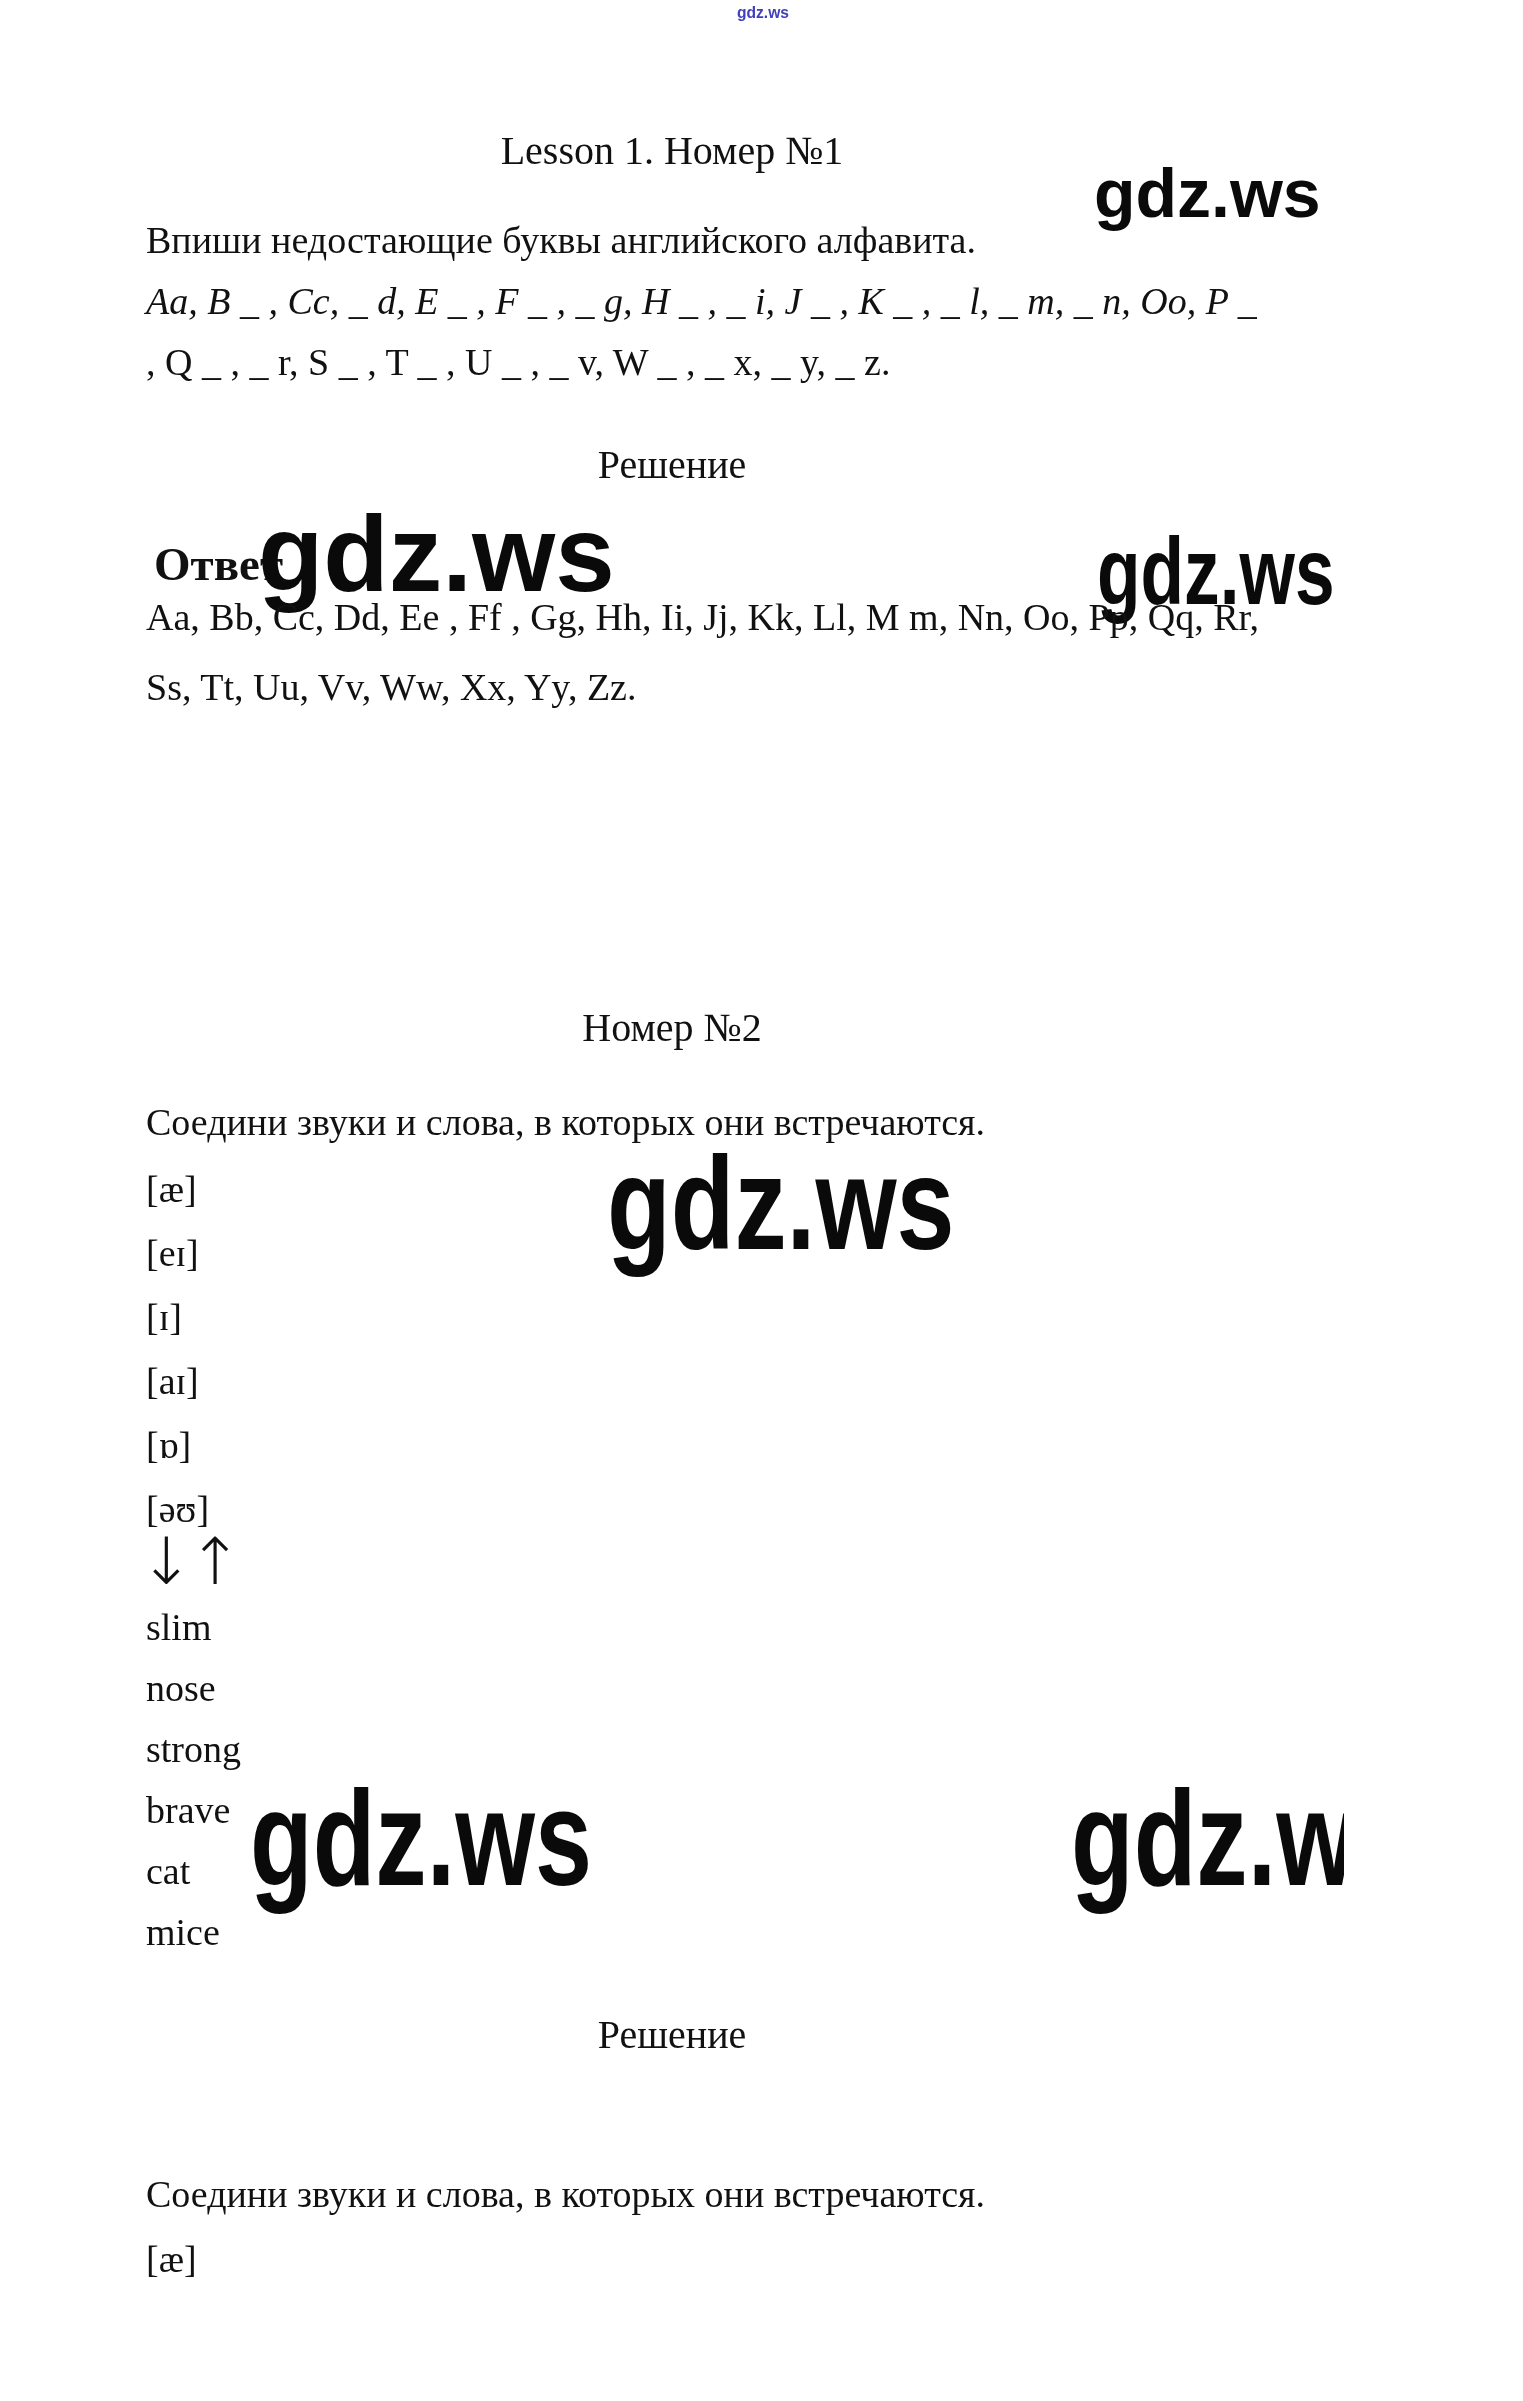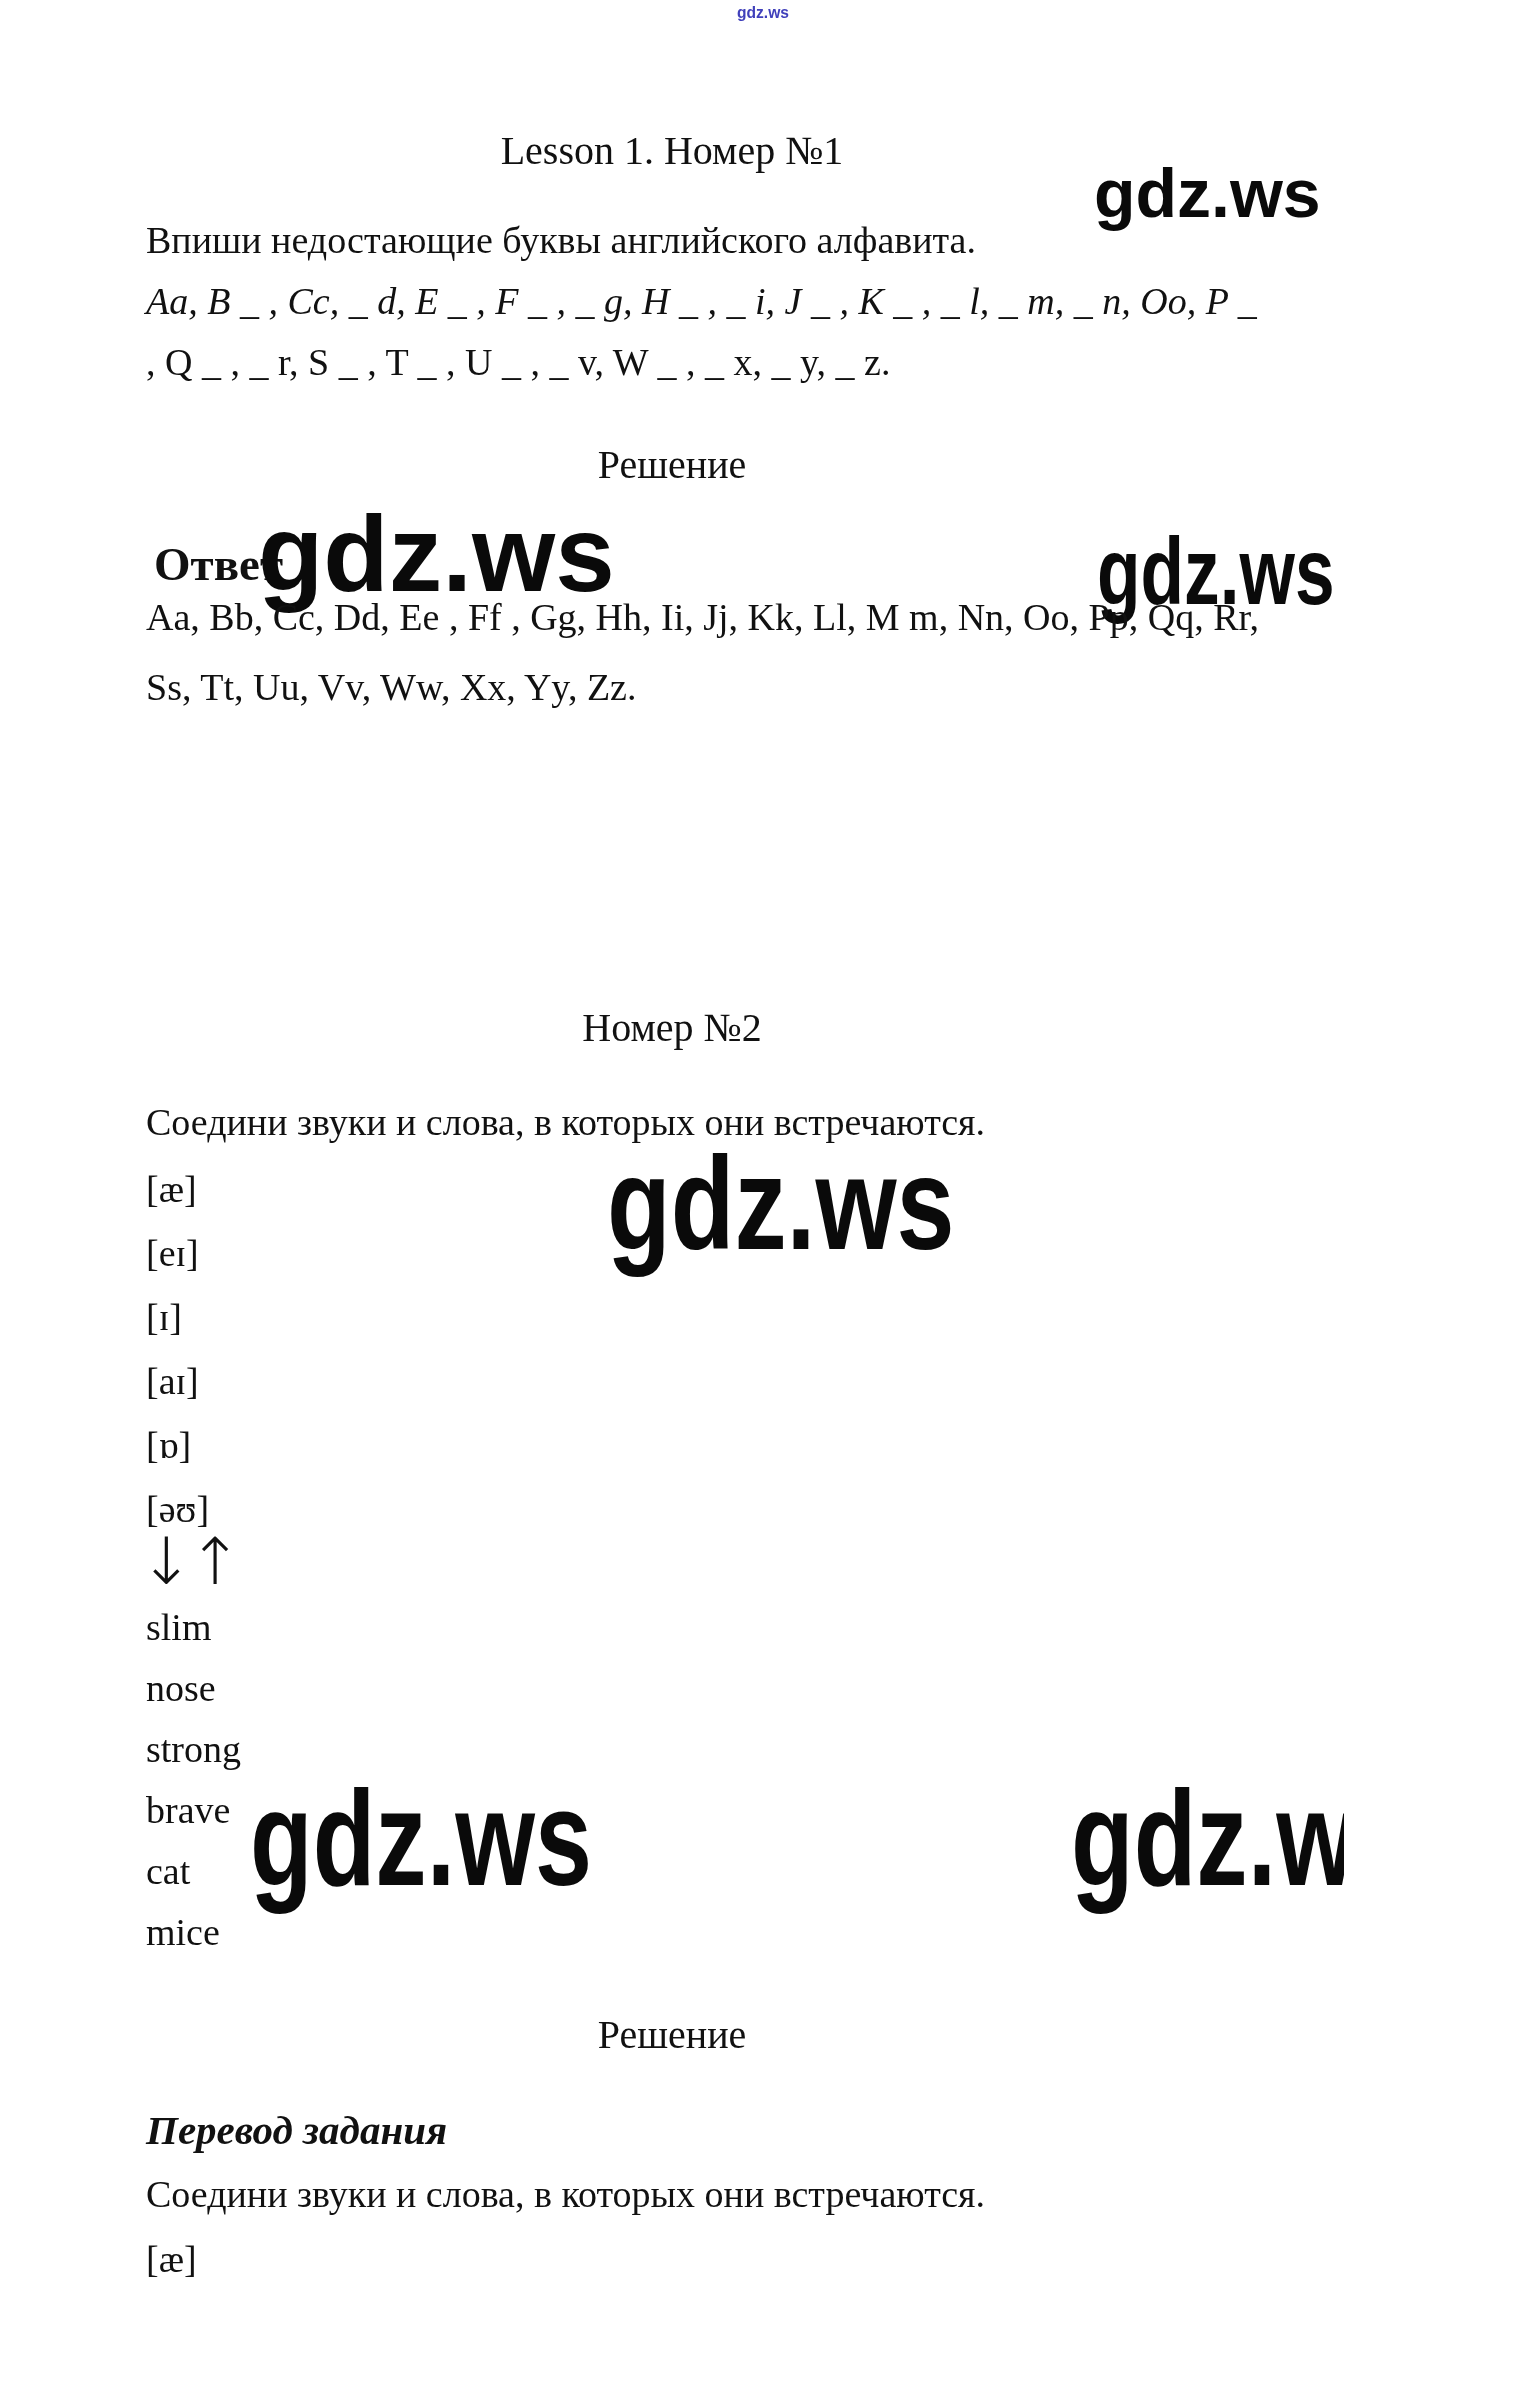--- a/index.html
+++ b/index.html
@@ -157,20 +157,19 @@
     <div class="word-item">brave</div>
     <div class="word-item">cat</div>
     <div class="word-item">mice</div>
   </div>
 
   <div class="wm wm-brave">gdz.ws</div>
   <div class="wm wm-brave-right">gdz.ws</div>
 
   <div class="line heading centered" style="top:2011px;">Решение</div>
 
-  <div class="line translation-heading left-margin" style="top:2106px;">Перевод задания</div>
 
   <div class="line left-margin" style="top:2172px;">Соедини звуки и слова, в которых они встречаются.</div>
 
   <div class="line ipa left-margin" style="top:2237px;">[æ]</div>
 
 </div>
 
 
 </body></html>

